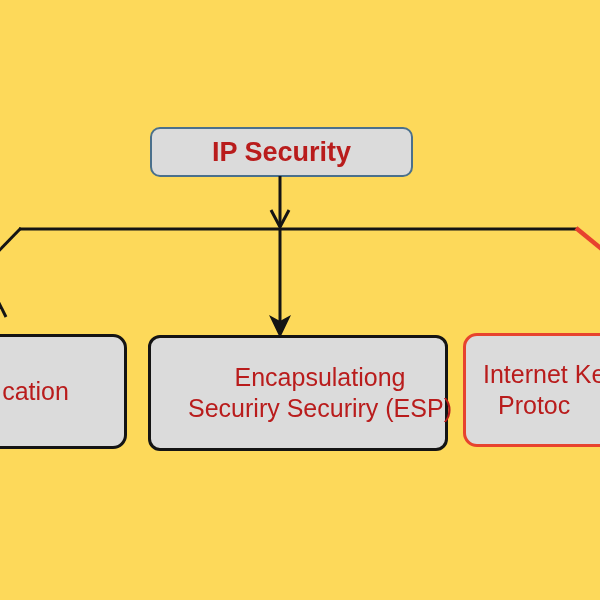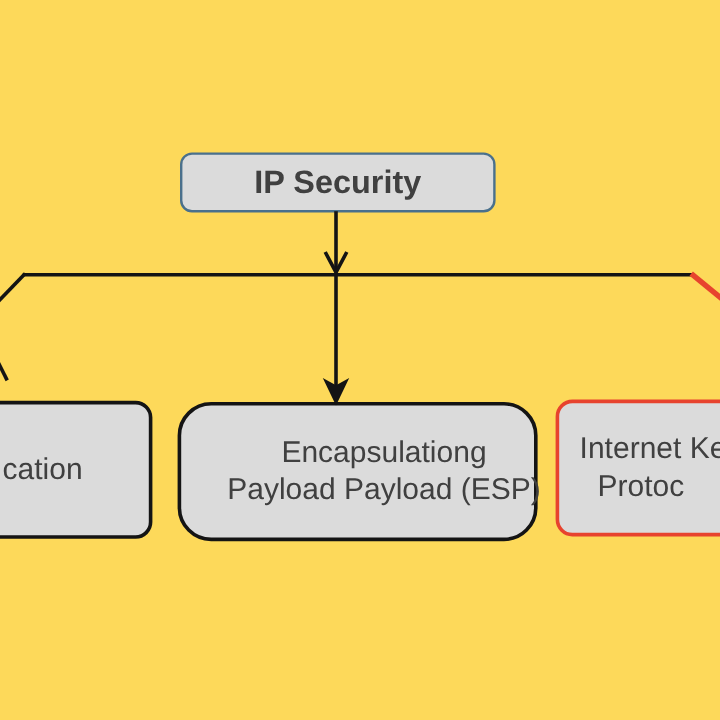--- a/index.html
+++ b/index.html
@@ -15,41 +15,41 @@
     display:flex;
     flex-direction:column;
     align-items:center;
     justify-content:center;
     background:var(--box-fill,#DBDBDB);
     box-sizing:border-box;
   }
   .node .line{
     font-size:25px;
     line-height:31px;
-    color:#404040;
+    color:#b91c1c;
     white-space:nowrap;
   }
   #root-node{
     left:150px;top:127px;width:263px;height:50px;
     border:2.5px solid var(--root-border,#4A708C);
     border-radius:10px;
   }
   #root-node .line{
     font-weight:bold;
     font-size:27px;
   }
   #ah-node{
     left:-56px;top:334px;width:183px;height:115px;
     border:3px solid var(--child-border,#141414);
     border-radius:14px;
   }
   #esp-node{
     left:148px;top:335px;width:300px;height:116px;
     border:3px solid var(--child-border,#141414);
-    border-radius:28px;
+    border-radius:12px;
     padding-left:44px;
   }
   #ike-node{
     left:463px;top:333px;width:230px;height:114px;
     border:3px solid var(--accent-border,#E7432E);
     border-radius:14px;
     align-items:flex-start;
   }
   #ike-node .line1{padding-left:17px;}
   #ike-node .line2{padding-left:32px;}
@@ -67,21 +67,21 @@
   <div class="node" id="root-node">
     <span class="line">IP Security</span>
   </div>
 
   <div class="node" id="ah-node">
     <span class="line line1">cation</span>
   </div>
 
   <div class="node" id="esp-node">
     <span class="line line1">Encapsulationg</span>
-    <span class="line line2">Payload Payload (ESP)</span>
+    <span class="line line2">Securiry Securiry (ESP)</span>
   </div>
 
   <div class="node" id="ike-node">
     <span class="line line1">Internet Ke</span>
     <span class="line line2">Protoc</span>
   </div>
 
   <svg id="connectors" width="600" height="600" viewBox="0 0 600 600">
 
     <line x1="280" y1="176" x2="280" y2="227" stroke="#141414" stroke-width="3"></line>

